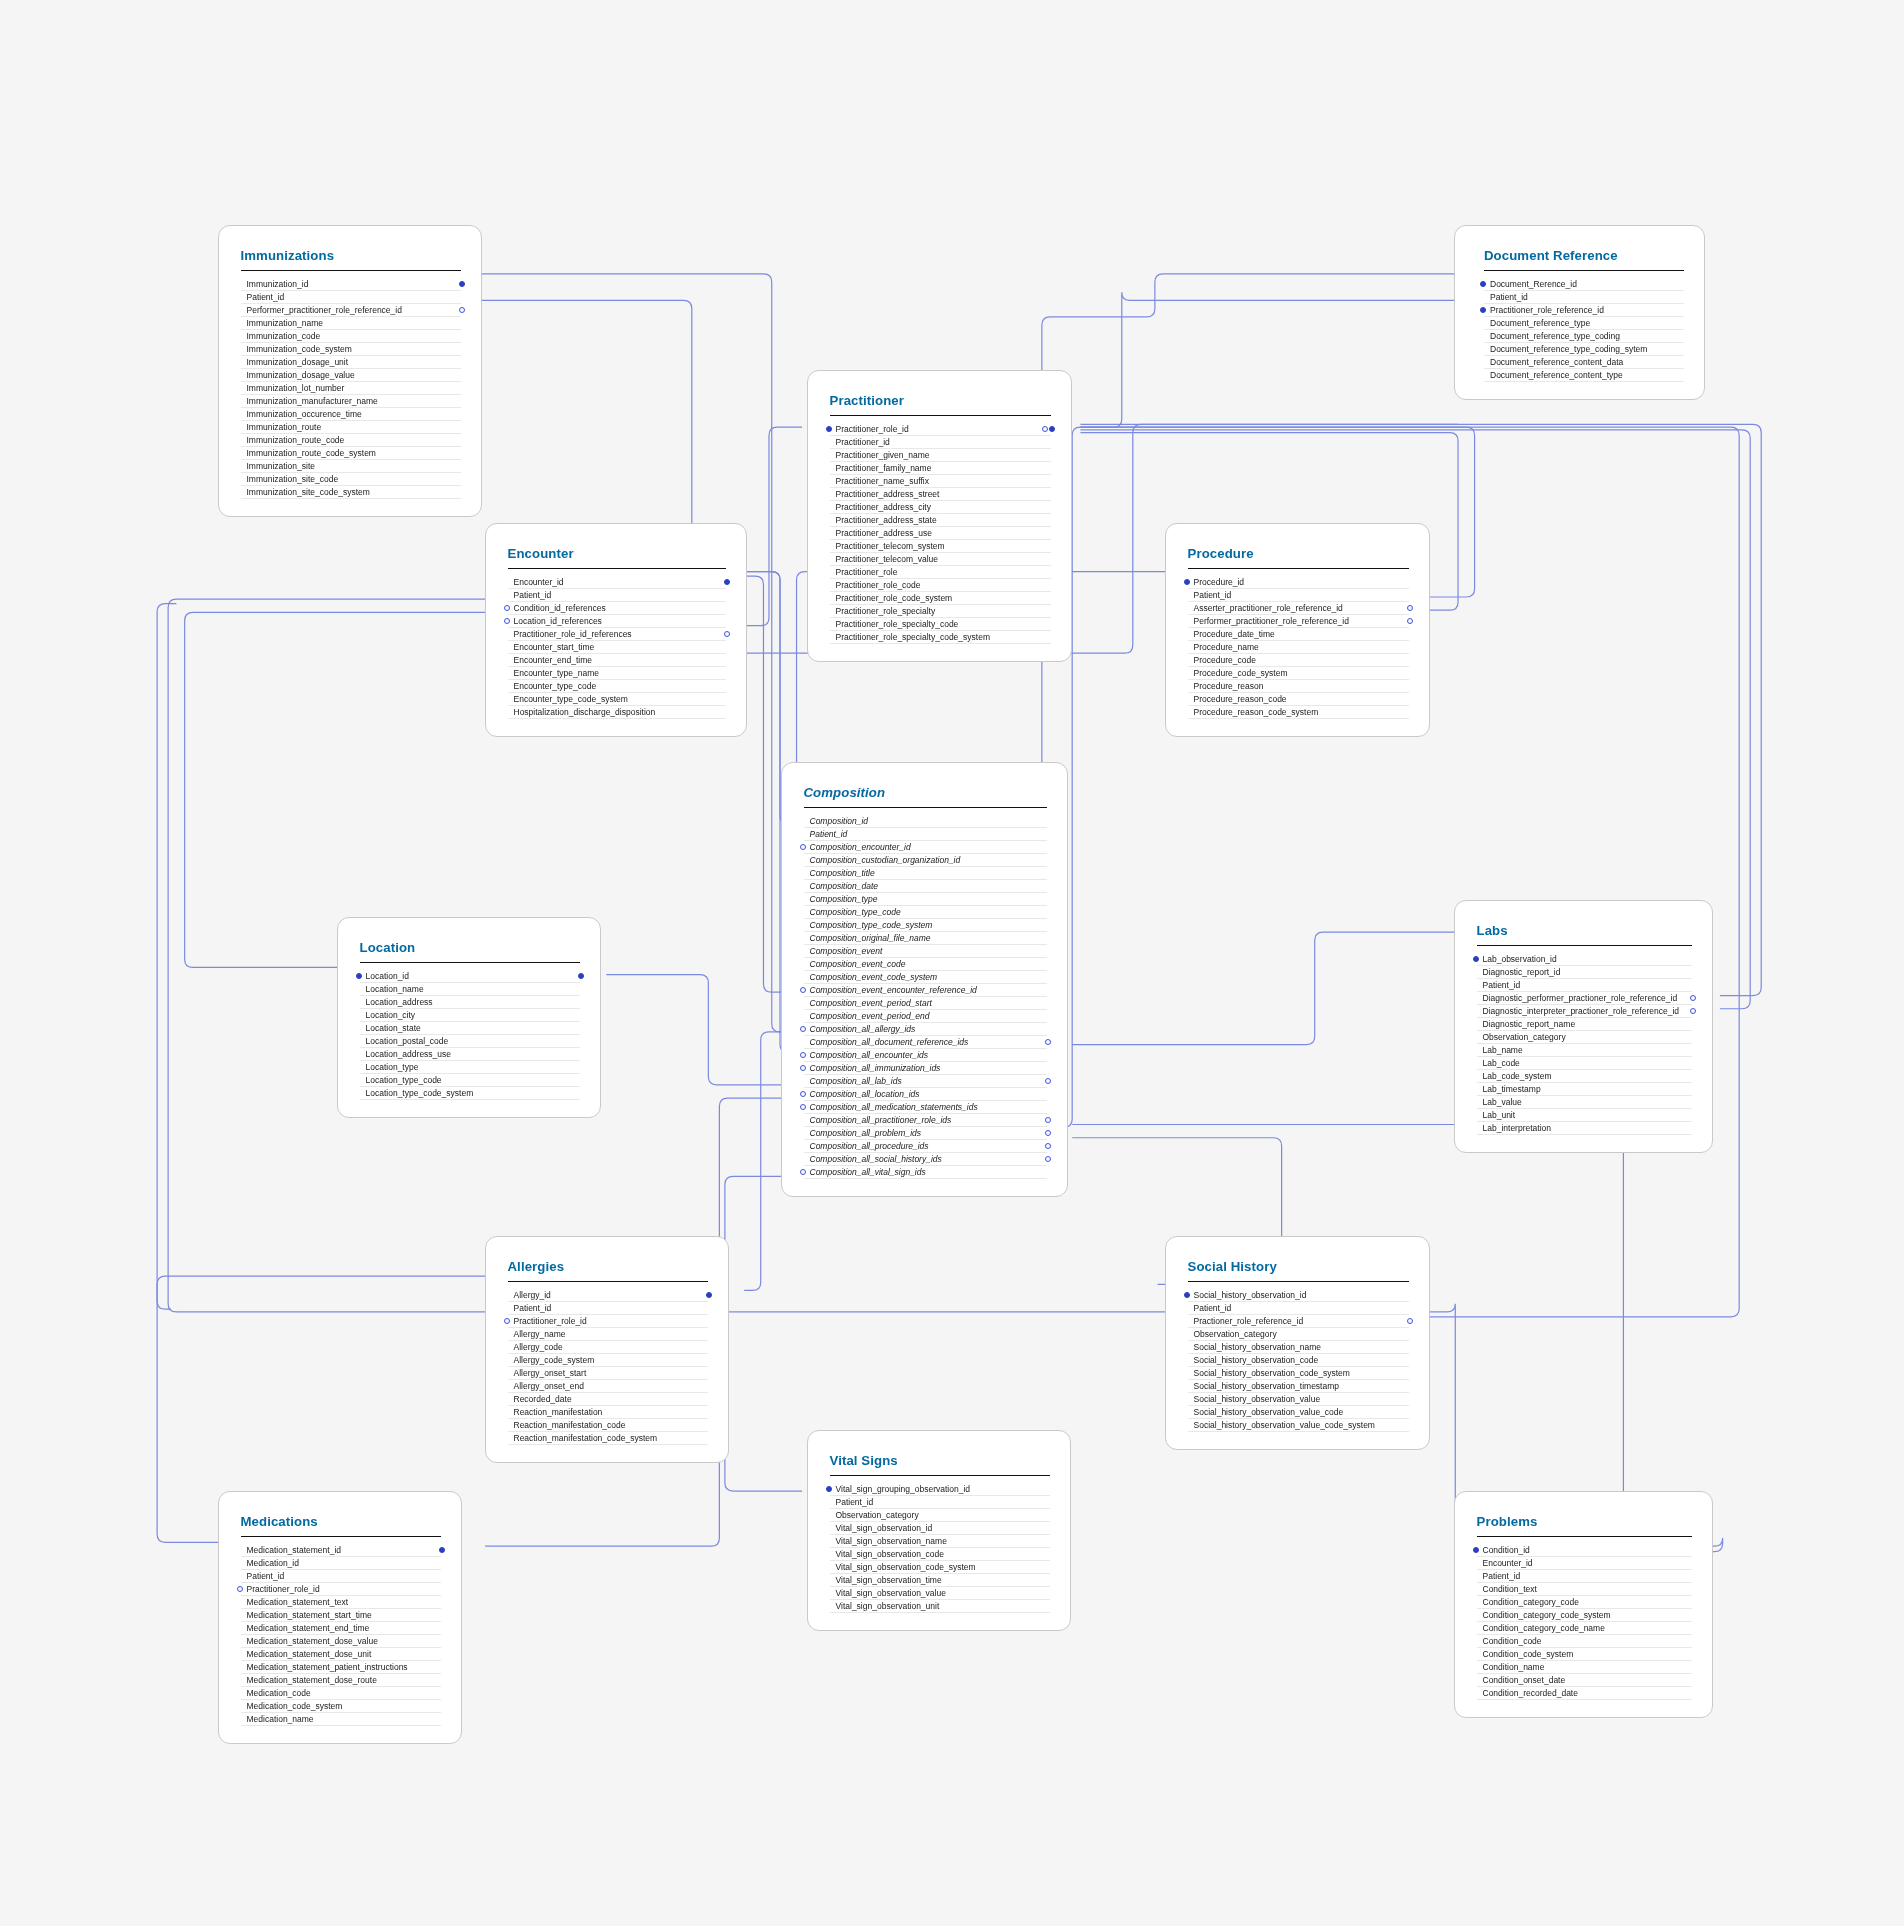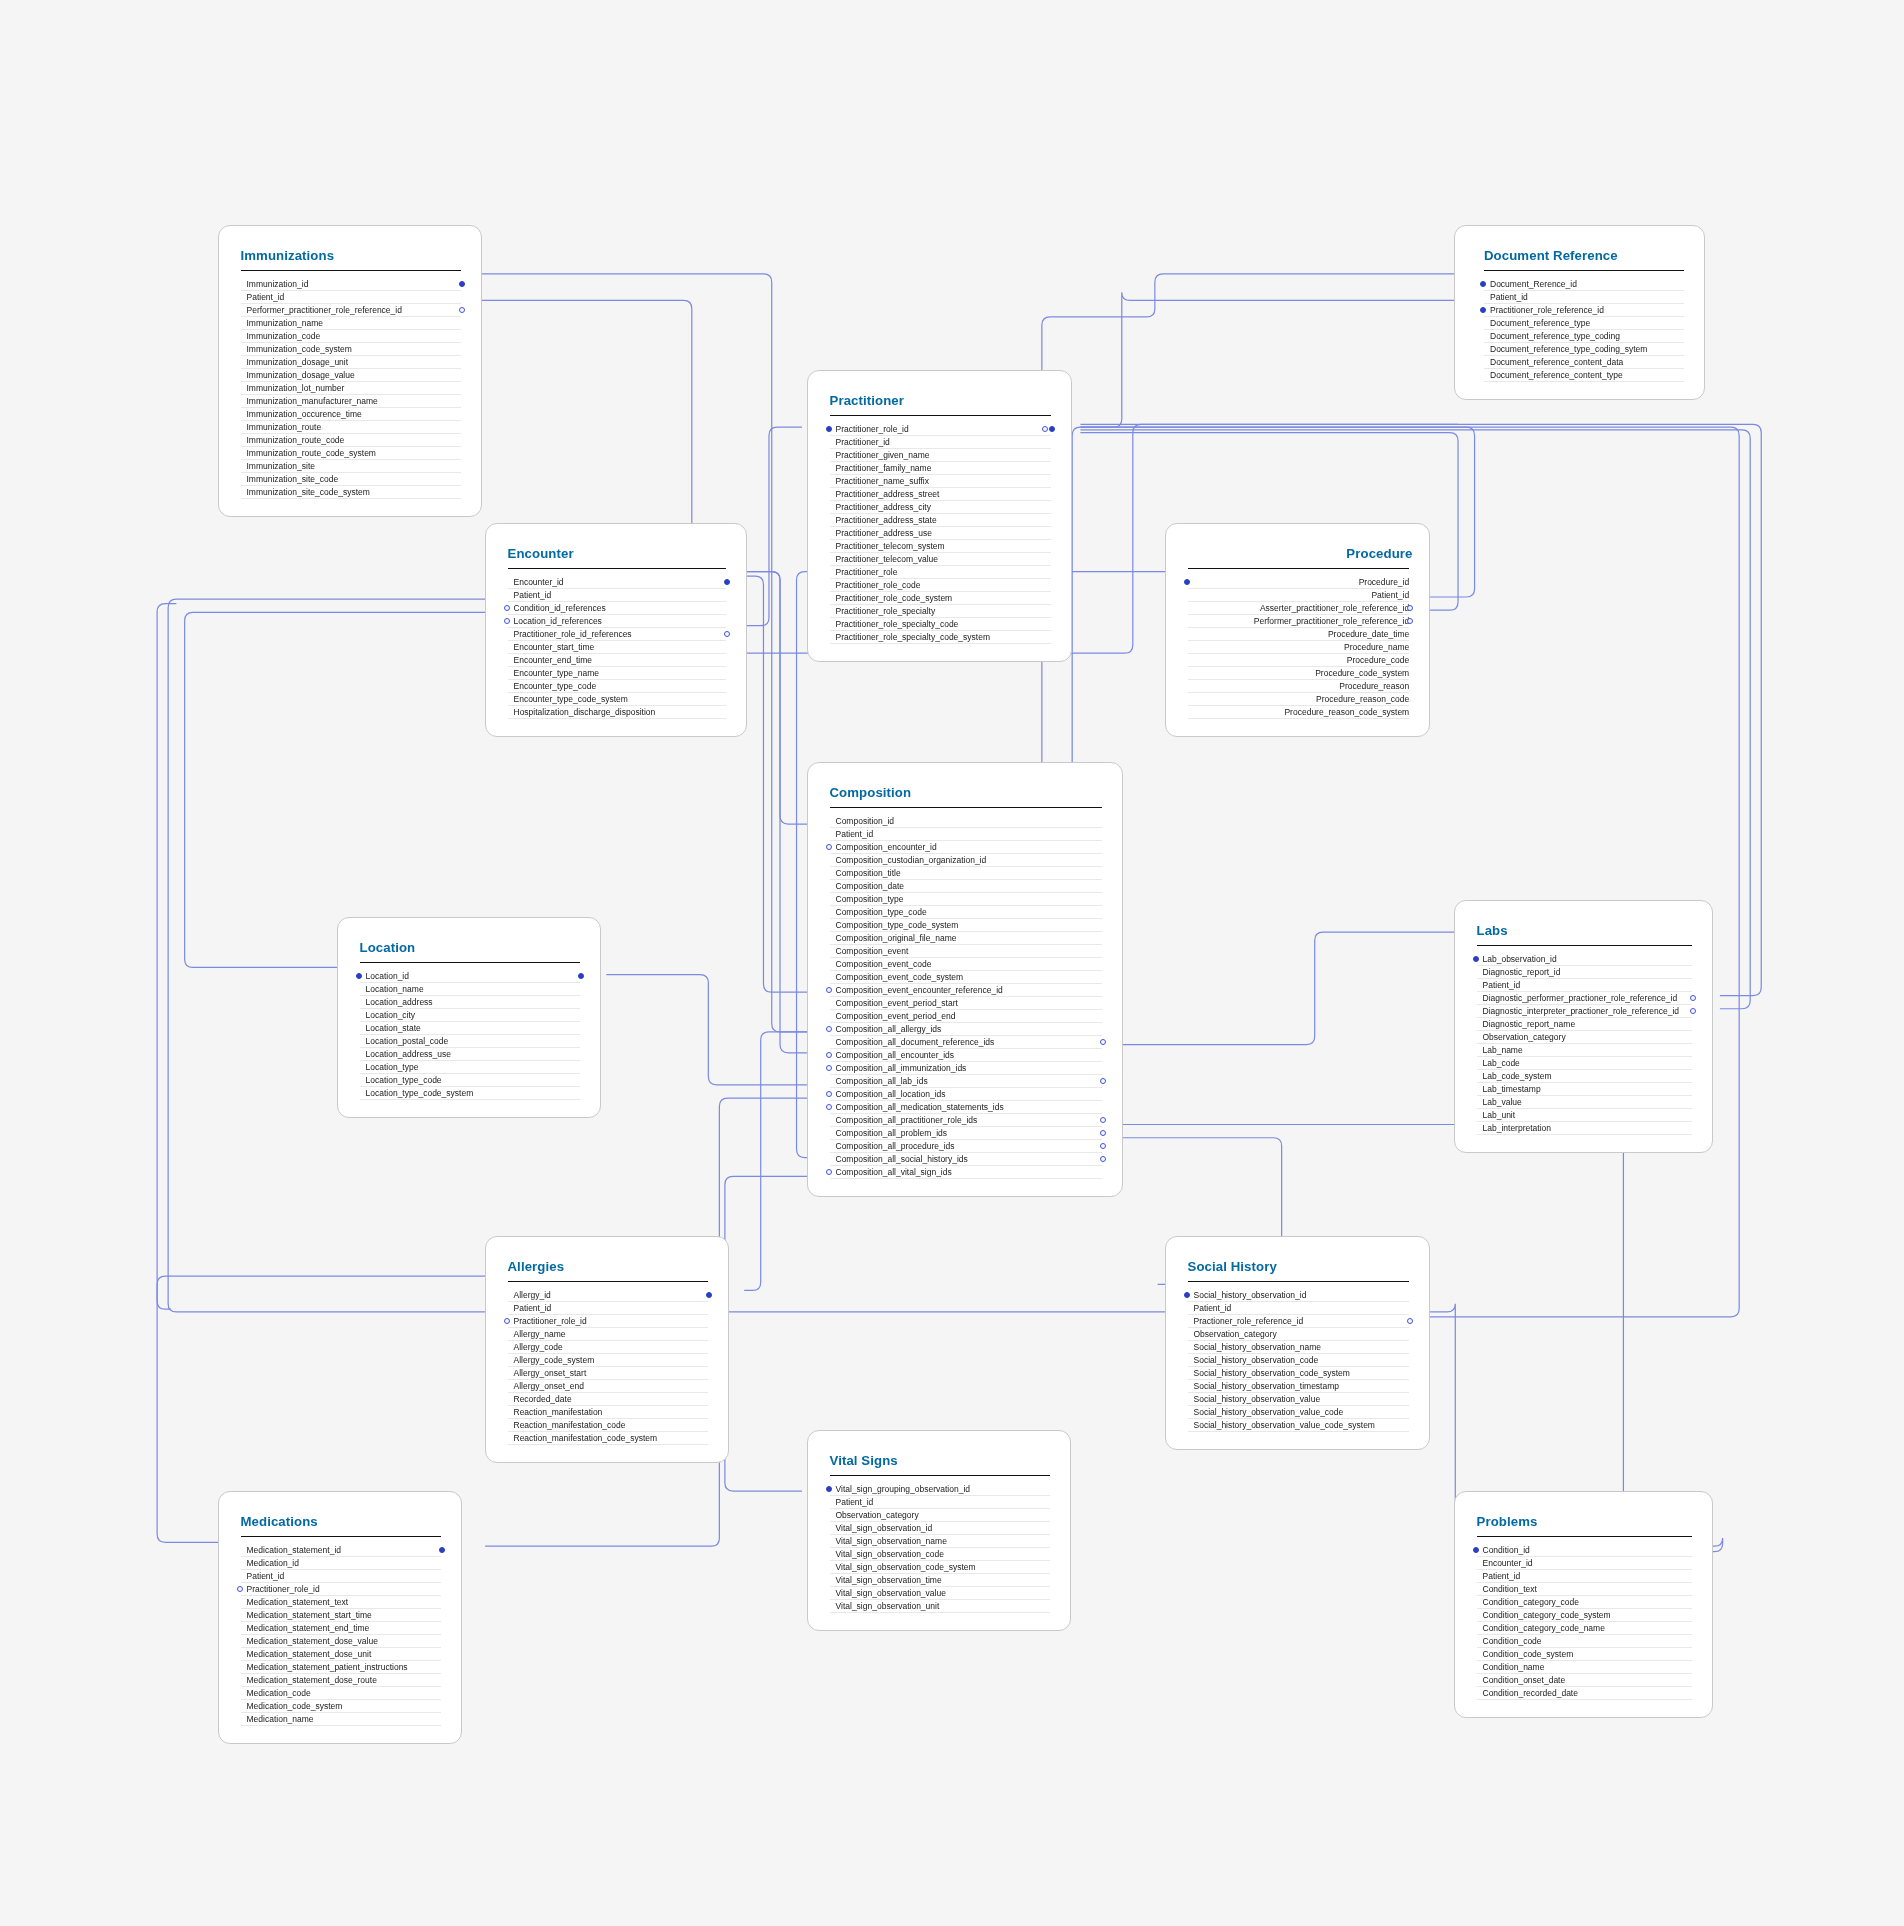--- a/index.html
+++ b/index.html
@@ -175,38 +175,38 @@
         <div class="field-row"><span class="marker left hollow"></span><span>Location_id_references</span></div>
         <div class="field-row"><span class="marker right hollow"></span><span>Practitioner_role_id_references</span></div>
         <div class="field-row"><span>Encounter_start_time</span></div>
         <div class="field-row"><span>Encounter_end_time</span></div>
         <div class="field-row"><span>Encounter_type_name</span></div>
         <div class="field-row"><span>Encounter_type_code</span></div>
         <div class="field-row"><span>Encounter_type_code_system</span></div>
         <div class="field-row"><span>Hospitalization_discharge_disposition</span></div>
       </div>
     </div>
-    <div class="table-card" style="left: 1165px; top: 523px; width: 265px; text-align: right;">
+    <div class="table-card" style="left: 1165px; top: 523px; width: 265px;">
       <div class="table-title">Procedure</div>
       <div class="title-rule"></div>
       <div class="fields">
         <div class="field-row"><span class="marker left filled"></span><span>Procedure_id</span></div>
         <div class="field-row"><span>Patient_id</span></div>
         <div class="field-row"><span class="marker right hollow"></span><span>Asserter_practitioner_role_reference_id</span></div>
         <div class="field-row"><span class="marker right hollow"></span><span>Performer_practitioner_role_reference_id</span></div>
         <div class="field-row"><span>Procedure_date_time</span></div>
         <div class="field-row"><span>Procedure_name</span></div>
         <div class="field-row"><span>Procedure_code</span></div>
         <div class="field-row"><span>Procedure_code_system</span></div>
         <div class="field-row"><span>Procedure_reason</span></div>
         <div class="field-row"><span>Procedure_reason_code</span></div>
         <div class="field-row"><span>Procedure_reason_code_system</span></div>
       </div>
     </div>
-    <div class="table-card" style="left: 807px; top: 762px; width: 316px;">
+    <div class="table-card" style="left: 781px; top: 762px; width: 287px; font-style: italic;">
       <div class="table-title">Composition</div>
       <div class="title-rule"></div>
       <div class="fields">
         <div class="field-row"><span>Composition_id</span></div>
         <div class="field-row"><span>Patient_id</span></div>
         <div class="field-row"><span class="marker left hollow"></span><span>Composition_encounter_id</span></div>
         <div class="field-row"><span>Composition_custodian_organization_id</span></div>
         <div class="field-row"><span>Composition_title</span></div>
         <div class="field-row"><span>Composition_date</span></div>
         <div class="field-row"><span>Composition_type</span></div>

